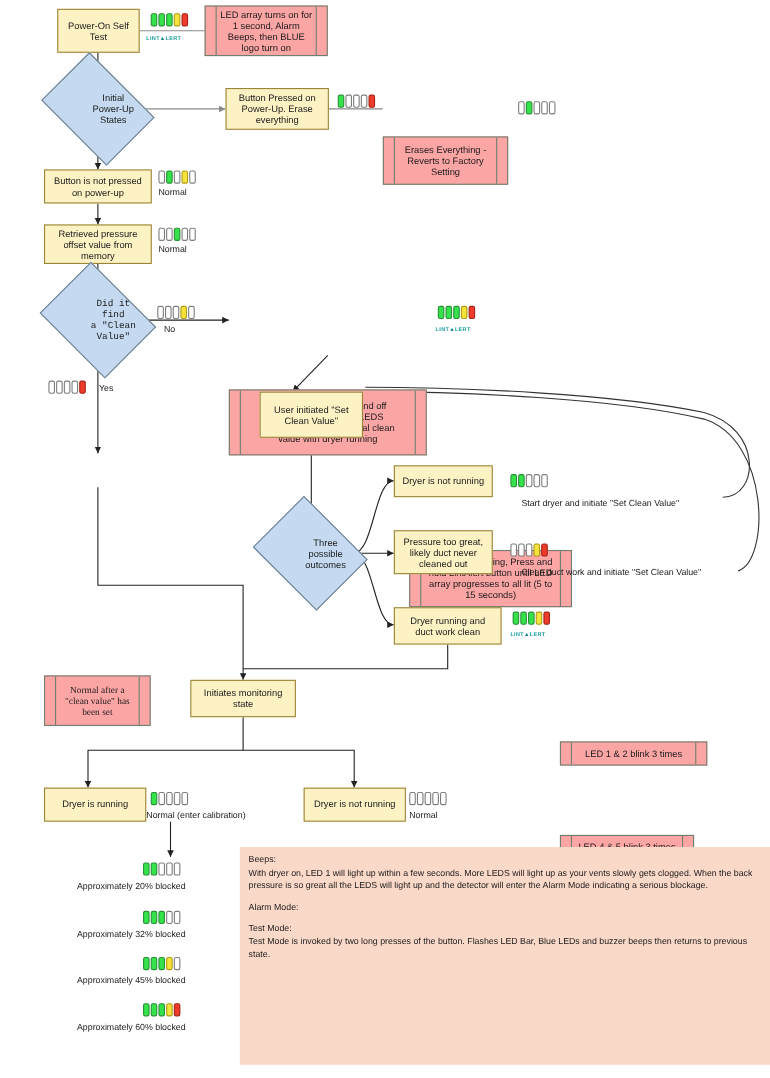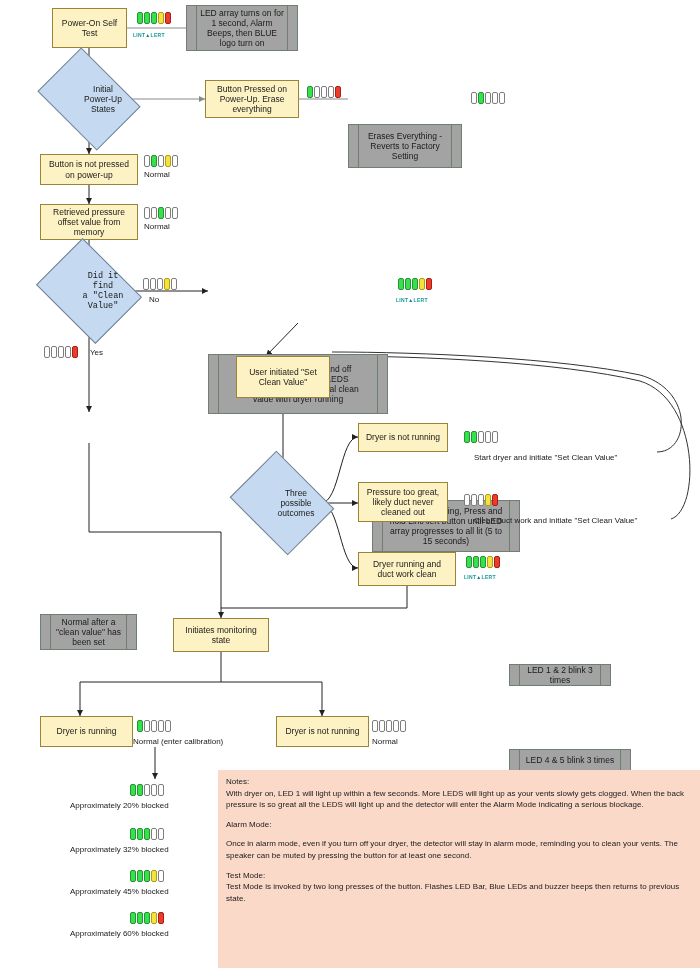--- a/index.html
+++ b/index.html
@@ -23,21 +23,21 @@
     color:#1a1a1a;
     line-height:1.18;
   }
   .proc{
     background:#fdf2c4;
     border:1px solid #9a8437;
     font-size:8.5px;
     padding:2px 4px;
   }
   .greenbox{
-    background:#a3a3a3;
+    background:#fca5a5;
     border:1px solid #6f7f6f;
     font-size:8.5px;
     padding:2px 12px;
     position:relative;
   }
   .greenbox::before,.greenbox::after{
     content:"";position:absolute;top:0;bottom:0;width:0;
     border-left:1px solid #6f7f6f;
   }
   .greenbox::before{left:9px;}
@@ -292,21 +292,21 @@
 Clean Value"</span>
   </div>
 
   <div class="node greenbox" style="left:372px;top:350px;width:148px;height:52px;">
     <span style="white-space:pre-line">With dryer running, Press and
 hold LintAlert button until LED
 array progresses to all lit (5 to
 15 seconds)</span>
   </div>
 
-  <div class="node greenbox" style="left:40px;top:412px;width:97px;height:36px;">
+  <div class="node greenbox" style="left:40px;top:412px;width:97px;height:46px;font-family:Liberation Serif, serif;">
     <span style="white-space:pre-line">Normal after a
 "clean value" has
 been set</span>
   </div>
 
   <div class="diamond" style="left:241px;top:470px;width:82px;height:66px;">
     <div class="dshape"></div>
     <div class="dtext" style="white-space:pre-line">Three
 possible
 outcomes</div>
@@ -315,21 +315,21 @@
   <div class="node proc" style="left:358px;top:423px;width:90px;height:29px;">
     <span style="white-space:pre-line">Dryer is not running</span>
   </div>
   <div class="leds" style="left:464px;top:431px;">
       <span class="led g"></span>
       <span class="led g"></span>
       <span class="led"></span>
       <span class="led"></span>
       <span class="led"></span>
     </div>
-  <div class="node greenbox" style="left:509px;top:426px;width:102px;height:22px;">
+  <div class="node greenbox" style="left:509px;top:426px;width:134px;height:22px;">
     <span>LED 1 &amp; 2 blink 3 times</span>
   </div>
   <div class="caption" style="left:474px;top:453px;">Start dryer and initiate "Set Clean Value"</div>
 
   <div class="node proc" style="left:358px;top:482px;width:90px;height:40px;">
     <span style="white-space:pre-line">Pressure too great,
 likely duct never
 cleaned out</span>
   </div>
   <div class="leds" style="left:464px;top:494px;">
@@ -424,28 +424,25 @@
       <span class="led g"></span>
       <span class="led g"></span>
       <span class="led g"></span>
       <span class="led y"></span>
       <span class="led r"></span>
     </div>
   <div class="caption" style="left:70px;top:929px;">Approximately 60% blocked</div>
 
   <div class="notes" style="left:218px;top:770px;width:482px;height:198px;">
     <p>
-      <span class="lbl">Notes:</span>
+      <span class="lbl">Beeps:</span>
       <span>With dryer on, LED 1 will light up within a few seconds. More LEDS will light up as your vents slowly gets clogged. When the back pressure is so great all the LEDS will light up and the detector will enter the Alarm Mode indicating a serious blockage.</span>
     </p>
     <p>
       <span class="lbl">Alarm Mode:</span>
     </p>
     <p>
-      <span>Once in alarm mode, even if you turn off your dryer, the detector will stay in alarm mode, reminding you to clean your vents. The speaker can be muted by pressing the button for at least one second.</span>
-    </p>
-    <p>
       <span class="lbl">Test Mode:</span>
       <span>Test Mode is invoked by two long presses of the button. Flashes LED Bar, Blue LEDs and buzzer beeps then returns to previous state.</span>
     </p>
   </div>
 
 </div>
 
 </body></html>

